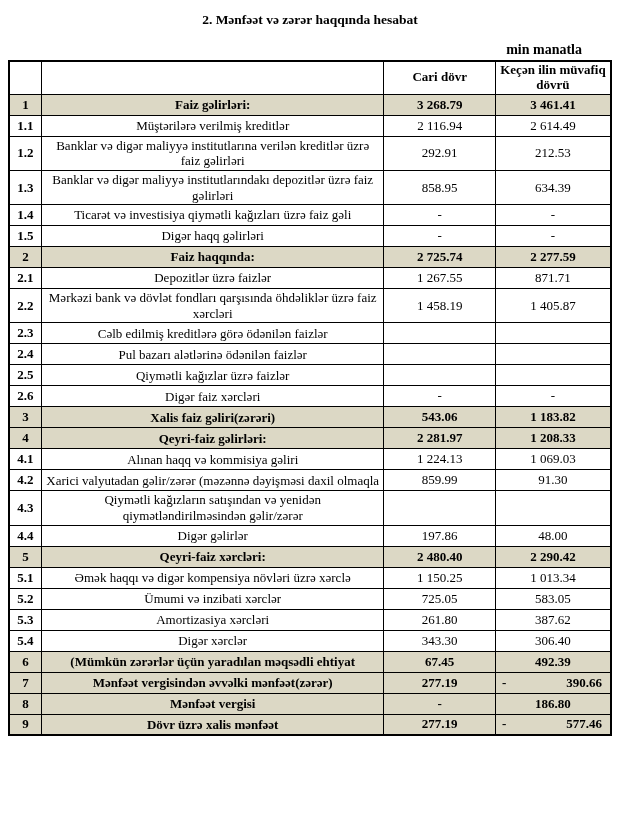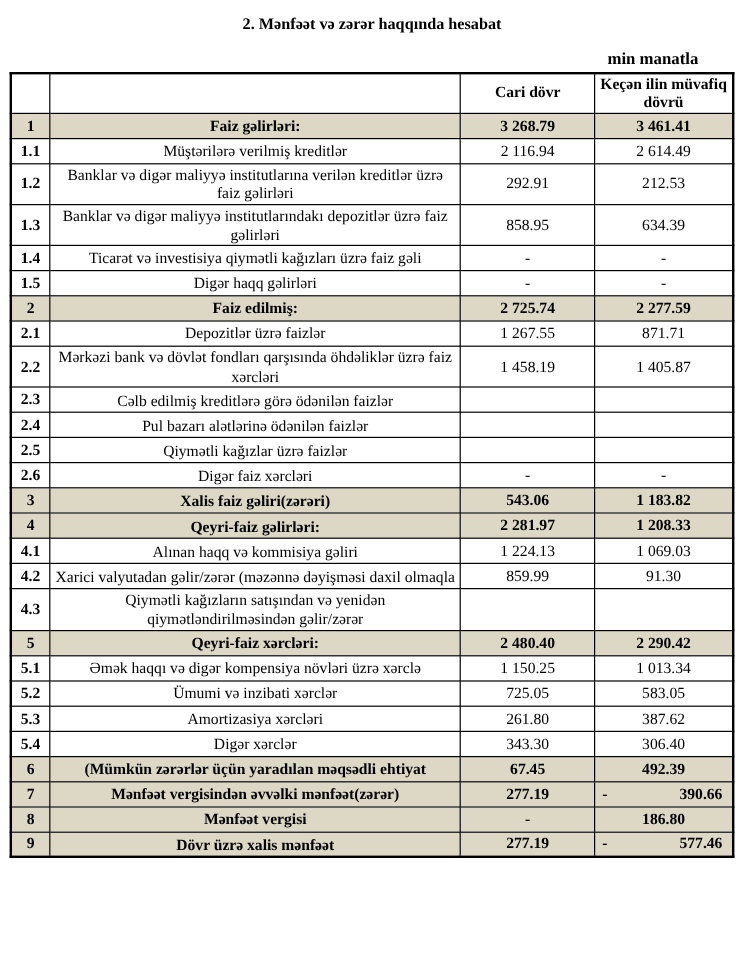--- a/index.html
+++ b/index.html
@@ -118,21 +118,21 @@
           <td class="val">-</td>
         </tr>
         <tr>
           <td class="num">1.5</td>
           <td class="desc">Digər haqq gəlirləri</td>
           <td class="val">-</td>
           <td class="val">-</td>
         </tr>
         <tr class="section">
           <td class="num">2</td>
-          <td class="desc">Faiz edilmiş:</td>
+          <td class="desc">Faiz haqqında:</td>
           <td class="val">2 725.74</td>
           <td class="val">2 277.59</td>
         </tr>
         <tr>
           <td class="num">2.1</td>
           <td class="desc">Depozitlər üzrə faizlər</td>
           <td class="val">1 267.55</td>
           <td class="val">871.71</td>
         </tr>
         <tr>
@@ -187,20 +187,26 @@
           <td class="num">4.2</td>
           <td class="desc">Xarici valyutadan gəlir/zərər (məzənnə dəyişməsi daxil olmaqla</td>
           <td class="val">859.99</td>
           <td class="val">91.30</td>
         </tr>
         <tr>
           <td class="num">4.3</td>
           <td class="desc">Qiymətli kağızların satışından və yenidən qiymətləndirilməsindən gəlir/zərər</td>
           <td class="val">&nbsp;</td>
           <td class="val">&nbsp;</td>
+        </tr>
+        <tr>
+          <td class="num">4.4</td>
+          <td class="desc">Digər gəlirlər</td>
+          <td class="val">197.86</td>
+          <td class="val">48.00</td>
         </tr>
         <tr class="section">
           <td class="num">5</td>
           <td class="desc">Qeyri-faiz xərcləri:</td>
           <td class="val">2 480.40</td>
           <td class="val">2 290.42</td>
         </tr>
         <tr>
           <td class="num">5.1</td>
           <td class="desc">Əmək haqqı və digər kompensiya növləri üzrə xərclə</td>

